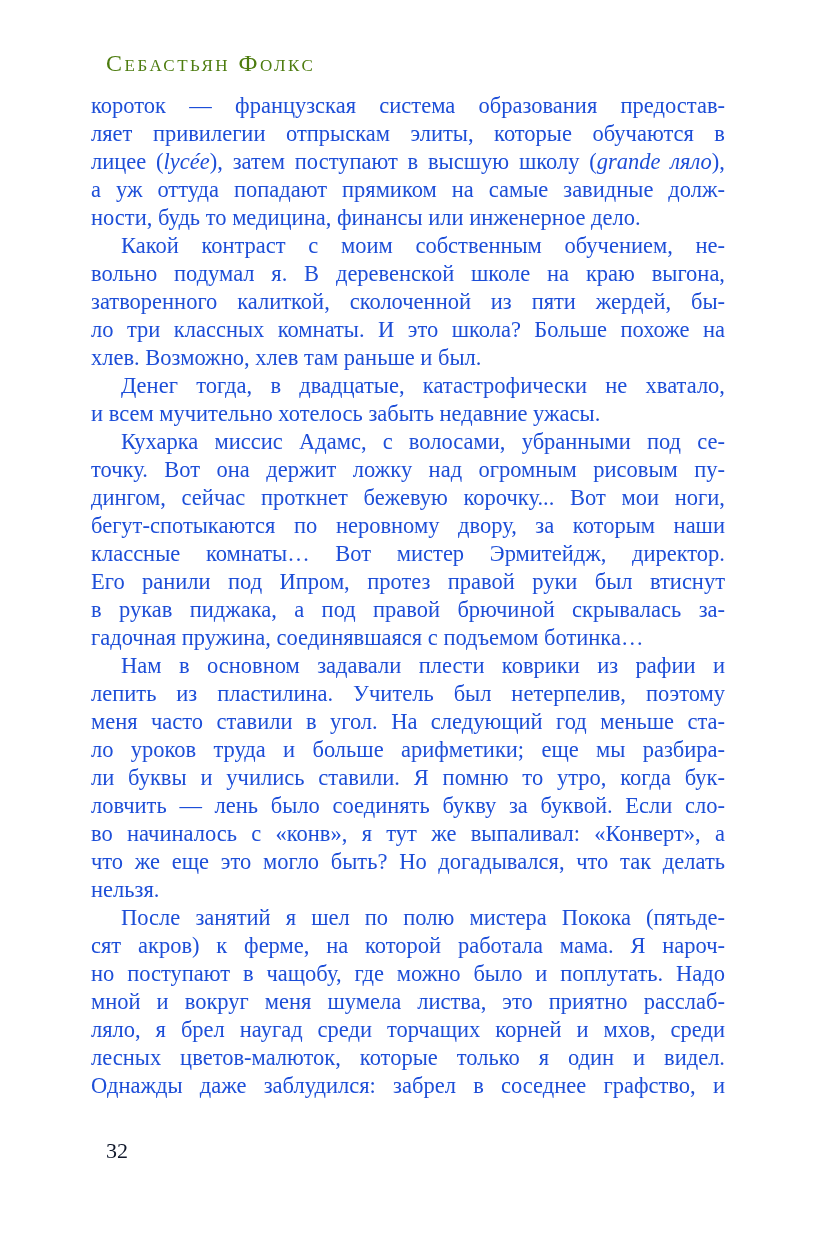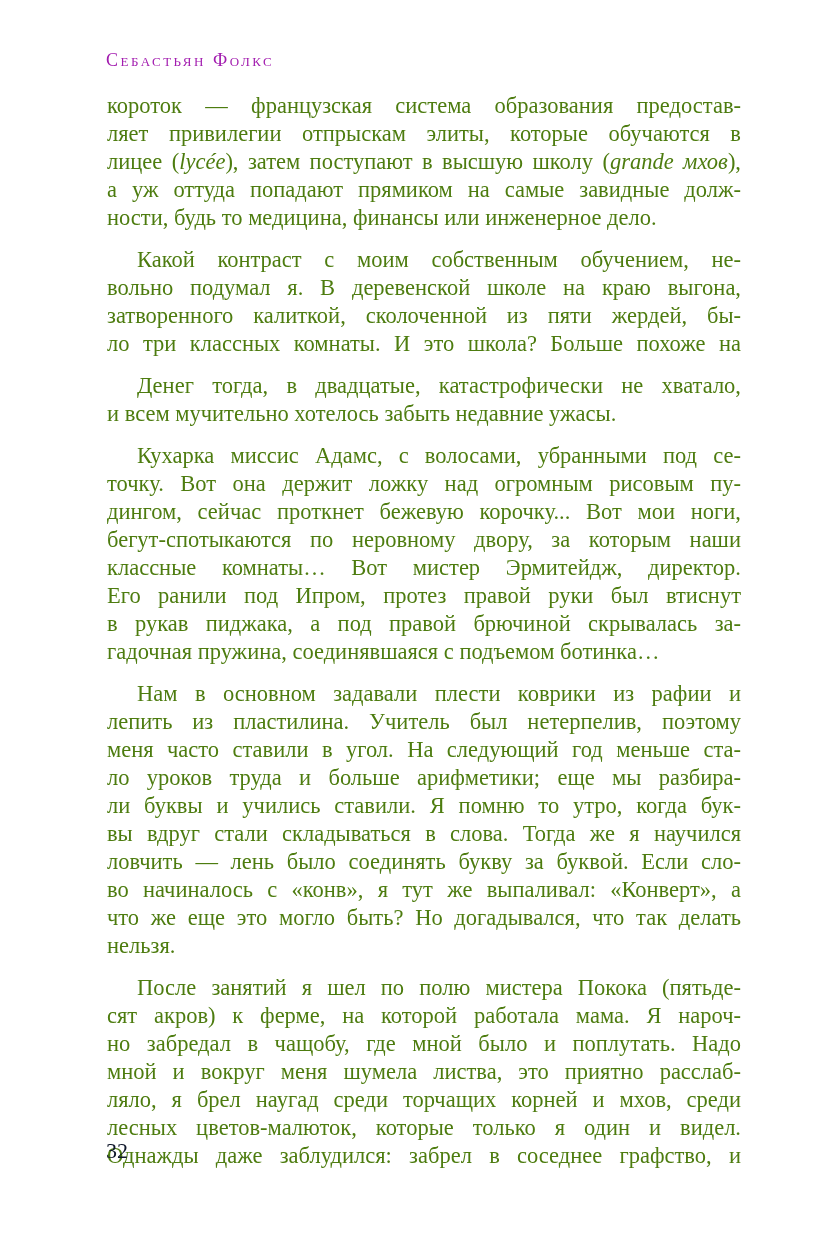--- a/index.html
+++ b/index.html
@@ -11,74 +11,75 @@
     width: 827px;
     height: 1240px;
     position: relative;
     font-family: "Liberation Serif", serif;
     overflow: hidden;
   }
   .running-header {
     position: absolute;
     left: 106px;
     top: 50px;
-    font-size: 18px;
+    font-size: 24px;
     font-variant: small-caps;
     letter-spacing: 2.5px;
-    color: #a21caf;
+    color: #4d7c0f;
   }
   .text-body {
     position: absolute;
-    left: 107px;
+    left: 91px;
     top: 92px;
     width: 634px;
     font-size: 22.5px;
     line-height: 28px;
-    color: #4d7c0f;
+    color: #1d4ed8;
   }
   .paragraph { margin: 0; }
   .line {
     text-align: justify;
     text-align-last: justify;
     text-justify: inter-word;
     height: 28px;
     overflow: hidden;
   }
   .line.natural {
     text-align: left;
     text-align-last: left;
   }
-  .line.indent { text-indent: 30px; margin-top: 14px; }
+  .line.indent { text-indent: 30px; }
   .line i { font-style: italic; }
   .page-number {
     position: absolute;
     left: 106px;
     top: 1138px;
     font-size: 22px;
     color: #0f172a;
   }
 </style>
 </head>
 <body>
 
 <div class="running-header">Себастьян Фолкс</div>
 
 <div class="text-body">
     <div class="paragraph">
       <div class="line"><span>короток — французская система образования предостав-</span></div>
       <div class="line"><span>ляет привилегии отпрыскам элиты, которые обучаются в</span></div>
-      <div class="line"><span>лицее (</span><i>lycée</i><span>), затем поступают в высшую школу (</span><i>grande мхов</i><span>),</span></div>
+      <div class="line"><span>лицее (</span><i>lycée</i><span>), затем поступают в высшую школу (</span><i>grande ляло</i><span>),</span></div>
       <div class="line"><span>а уж оттуда попадают прямиком на самые завидные долж-</span></div>
       <div class="line natural"><span>ности, будь то медицина, финансы или инженерное дело.</span></div>
     </div>
     <div class="paragraph">
       <div class="line indent"><span>Какой контраст с моим собственным обучением, не-</span></div>
       <div class="line"><span>вольно подумал я. В деревенской школе на краю выгона,</span></div>
       <div class="line"><span>затворенного калиткой, сколоченной из пяти жердей, бы-</span></div>
       <div class="line"><span>ло три классных комнаты. И это школа? Больше похоже на</span></div>
+      <div class="line natural"><span>хлев. Возможно, хлев там раньше и был.</span></div>
     </div>
     <div class="paragraph">
       <div class="line indent"><span>Денег тогда, в двадцатые, катастрофически не хватало,</span></div>
       <div class="line natural"><span>и всем мучительно хотелось забыть недавние ужасы.</span></div>
     </div>
     <div class="paragraph">
       <div class="line indent"><span>Кухарка миссис Адамс, с волосами, убранными под се-</span></div>
       <div class="line"><span>точку. Вот она держит ложку над огромным рисовым пу-</span></div>
       <div class="line"><span>дингом, сейчас проткнет бежевую корочку... Вот мои ноги,</span></div>
       <div class="line"><span>бегут-спотыкаются по неровному двору, за которым наши</span></div>
@@ -86,30 +87,29 @@
       <div class="line"><span>Его ранили под Ипром, протез правой руки был втиснут</span></div>
       <div class="line"><span>в рукав пиджака, а под правой брючиной скрывалась за-</span></div>
       <div class="line natural"><span>гадочная пружина, соединявшаяся с подъемом ботинка…</span></div>
     </div>
     <div class="paragraph">
       <div class="line indent"><span>Нам в основном задавали плести коврики из рафии и</span></div>
       <div class="line"><span>лепить из пластилина. Учитель был нетерпелив, поэтому</span></div>
       <div class="line"><span>меня часто ставили в угол. На следующий год меньше ста-</span></div>
       <div class="line"><span>ло уроков труда и больше арифметики; еще мы разбира-</span></div>
       <div class="line"><span>ли буквы и учились ставили. Я помню то утро, когда бук-</span></div>
-      <div class="line"><span>вы вдруг стали складываться в слова. Тогда же я научился</span></div>
       <div class="line"><span>ловчить — лень было соединять букву за буквой. Если сло-</span></div>
       <div class="line"><span>во начиналось с «конв», я тут же выпаливал: «Конверт», а</span></div>
       <div class="line"><span>что же еще это могло быть? Но догадывался, что так делать</span></div>
       <div class="line natural"><span>нельзя.</span></div>
     </div>
     <div class="paragraph">
       <div class="line indent"><span>После занятий я шел по полю мистера Покока (пятьде-</span></div>
       <div class="line"><span>сят акров) к ферме, на которой работала мама. Я нароч-</span></div>
-      <div class="line"><span>но забредал в чащобу, где мной было и поплутать. Надо</span></div>
+      <div class="line"><span>но поступают в чащобу, где можно было и поплутать. Надо</span></div>
       <div class="line"><span>мной и вокруг меня шумела листва, это приятно расслаб-</span></div>
       <div class="line"><span>ляло, я брел наугад среди торчащих корней и мхов, среди</span></div>
       <div class="line"><span>лесных цветов-малюток, которые только я один и видел.</span></div>
       <div class="line"><span>Однажды даже заблудился: забрел в соседнее графство, и</span></div>
     </div>
   </div>
 
 <div class="page-number">32</div>
 
 </body></html>

